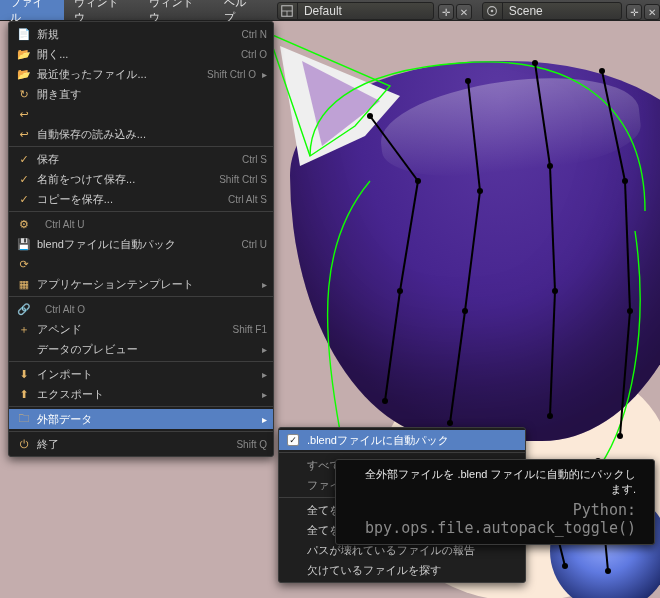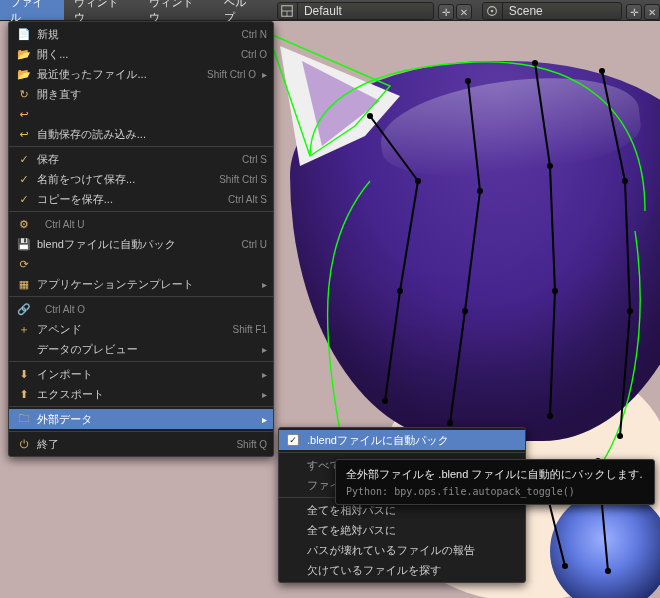--- a/index.html
+++ b/index.html
@@ -191,27 +191,28 @@
     font-size: 9px; color: #222;
   }
   .sm-row .lead { width: 20px; }
   .tooltip {
     position: absolute;
     top: 459px; left: 335px;
     width: 320px;
     background: #0d0d0d;
     border: 1px solid #3a3a3a;
     border-radius: 3px;
-    padding: 7px 10px;
+    padding: 7px 18px;
     z-index: 40;
     color: #e6e6e6;
     font-size: 11px;
     box-shadow: 0 3px 10px rgba(0,0,0,.7);
-  }
-  .tooltip .py { color: #8a8a8a; font-family: monospace; font-size: 10px; margin-top: 4px; }
+    text-align: right;
+  }
+  .tooltip .py { color: #8a8a8a; font-family: monospace; font-size: 15px; margin-top: 4px; }
   
   svg.icon { width: 14px; height: 14px; }
 </style>
 </head>
 <body>
 
 <div class="topbar">
   <div class="menubar">
     <div class="menuitem active">ファイル</div>
     <div class="menuitem">ウィンドウ</div>

